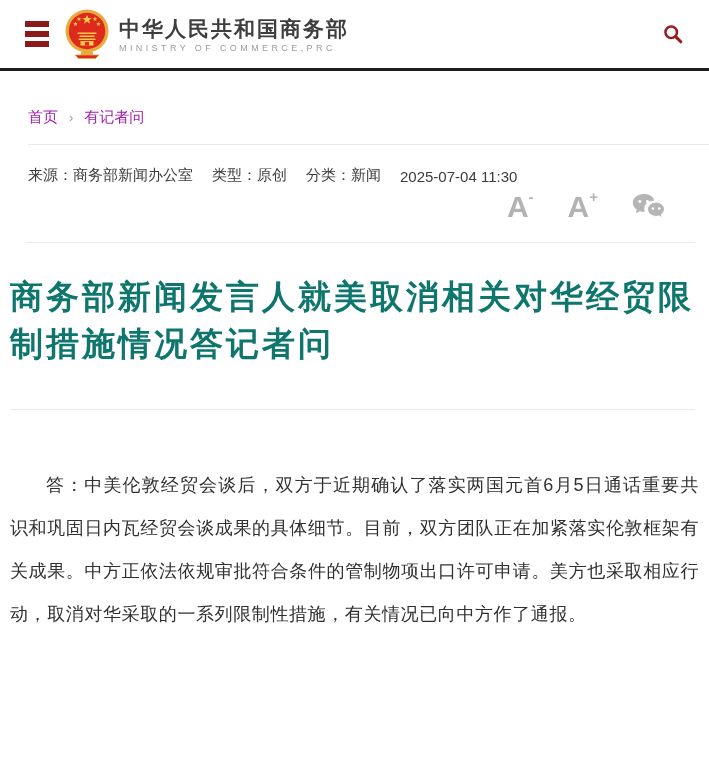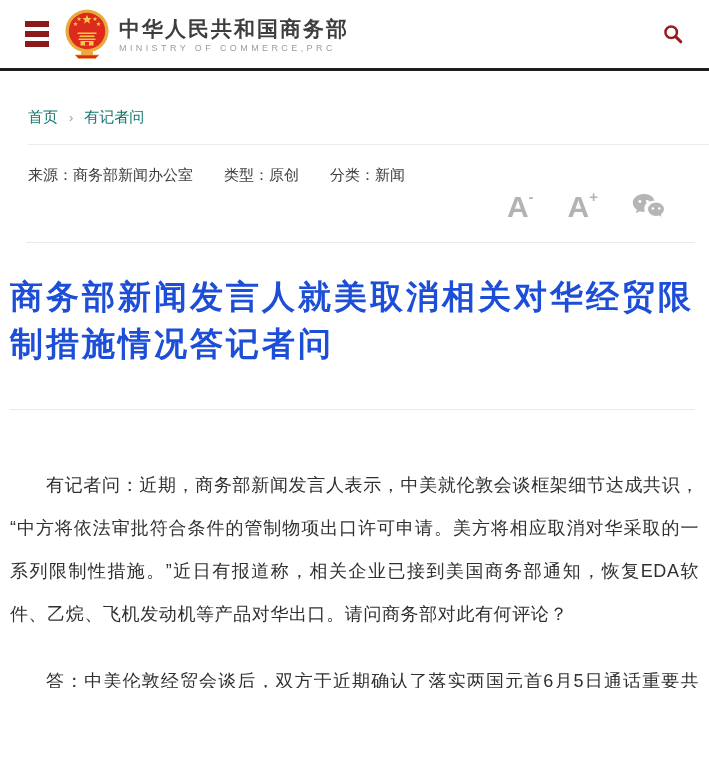--- a/index.html
+++ b/index.html
@@ -13,40 +13,40 @@
   .hamburger span { display:block; height:6px; width:100%; background:var(--accent-red,#8c1a1a); }
   .brand { display:flex; align-items:center; gap:10px; cursor:pointer; }
   .brand-title { font-size:21px; letter-spacing:2px; font-weight:600; color:#3e3e3e; }
   .brand-sub { font-size:9px; letter-spacing:3.4px; color:#9c9c9c; }
   .search-btn { margin-left:auto; background:none; border:0; padding:0; cursor:pointer; display:flex; }
   .header-rule { height:3px; background:var(--divider-dark,#1d1d1d); }
 
   
   .breadcrumb { margin-left:28px; padding:37px 0 17px 0; border-bottom:1px solid var(--divider-light,#ebebeb);
                 display:flex; align-items:center; gap:11px; font-size:15px; color:#4a4a4a; }
-  .breadcrumb a { color:#0f766e; text-decoration:none; cursor:pointer; }
+  .breadcrumb a { color:#a21caf; text-decoration:none; cursor:pointer; }
   .breadcrumb .sep { color:#9a9a9a; font-size:13px; }
 
   
-  .meta { margin-left:28px; padding-top:21px; display:flex; gap:31px; font-size:15px; color:#3c3c3c;align-items:flex-end; }
+  .meta { margin-left:28px; padding-top:21px; display:flex; gap:19px; font-size:15px; color:#3c3c3c;align-items:flex-end; }
   .meta-item { white-space:nowrap; }
 
   
   .tools { display:flex; justify-content:flex-end; align-items:center; gap:34px; padding:7px 44px 0 0; height:36px; }
   .font-btn { background:none; border:0; padding:0; cursor:pointer; color:var(--icon-gray,#b3b3b3);
               font-family:inherit; font-size:30px; font-weight:700; line-height:1; display:flex; align-items:flex-start; }
   .font-btn sup { font-size:15px; line-height:1; margin-top:-3px; font-weight:700; }
   .share-btn { background:none; border:0; padding:0; cursor:pointer; display:flex; }
 
   
   .rule { border:0; border-top:1px solid #eaeaea; }
   .rule-a { margin:21px 14px 0 26px; }
   .rule-b { margin:42px 14px 0 10px; }
   .title { padding:30px 14px 0 10px; font-size:33px; line-height:47px; letter-spacing:3px;
-           font-weight:700; color:#1d4ed8; }
+           font-weight:700; color:#0f766e; }
 
   
   .body { padding:54px 10px 0 10px; }
   .body p { font-size:18px; letter-spacing:0.6px; line-height:43px; color:#303030;
             text-indent:2em; text-align:justify; margin-bottom:24px; }
 </style>
 </head>
 <body>
 
 <div class="page">
@@ -99,20 +99,21 @@
   <nav class="breadcrumb">
     <a>首页</a>
     <span class="sep">›</span>
     <a>有记者问</a>
   </nav>
 
   <div class="meta">
     <span class="meta-item"><span>来源：</span><span>商务部新闻办公室</span></span>
     <span class="meta-item"><span>类型：</span><span>原创</span></span>
     <span class="meta-item"><span>分类：</span><span>新闻</span></span>
+    <span class="meta-item">2025-07-04 11:30</span>
   </div>
 
   <div class="tools">
     <button class="font-btn">
       <span>A</span>
         <sup>-</sup>
     </button>
     <button class="font-btn">
       <span>A</span>
         <sup>+</sup>
@@ -131,17 +132,16 @@
     </button>
   </div>
 
   <hr class="rule rule-a">
 
   <h1 class="title">商务部新闻发言人就美取消相关对华经贸限制措施情况答记者问</h1>
 
   <hr class="rule rule-b">
 
   <main class="body">
-    <p>有记者问：近期，商务部新闻发言人表示，中美就伦敦会谈框架细节达成共识，“中方将依法审批符合条件的管制物项出口许可申请。美方将相应取消对华采取的一系列限制性措施。”近日有报道称，相关企业已接到美国商务部通知，恢复EDA软件、乙烷、飞机发动机等产品对华出口。请问商务部对此有何评论？</p>
     <p>答：中美伦敦经贸会谈后，双方于近期确认了落实两国元首6月5日通话重要共识和巩固日内瓦经贸会谈成果的具体细节。目前，双方团队正在加紧落实伦敦框架有关成果。中方正依法依规审批符合条件的管制物项出口许可申请。美方也采取相应行动，取消对华采取的一系列限制性措施，有关情况已向中方作了通报。</p>
   </main>
 
 </div>
 
 </body></html>

